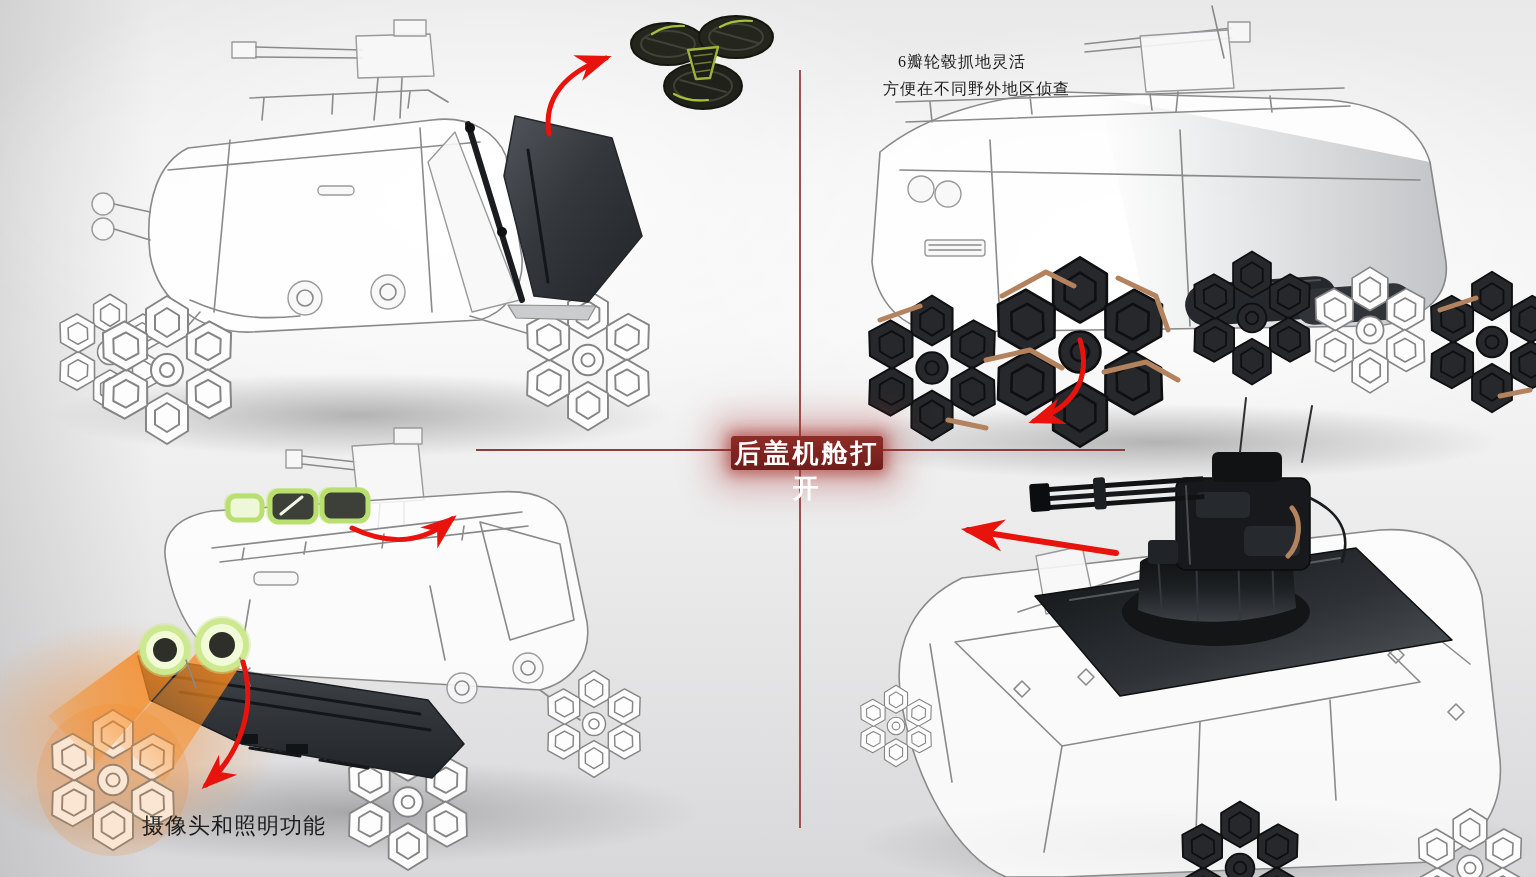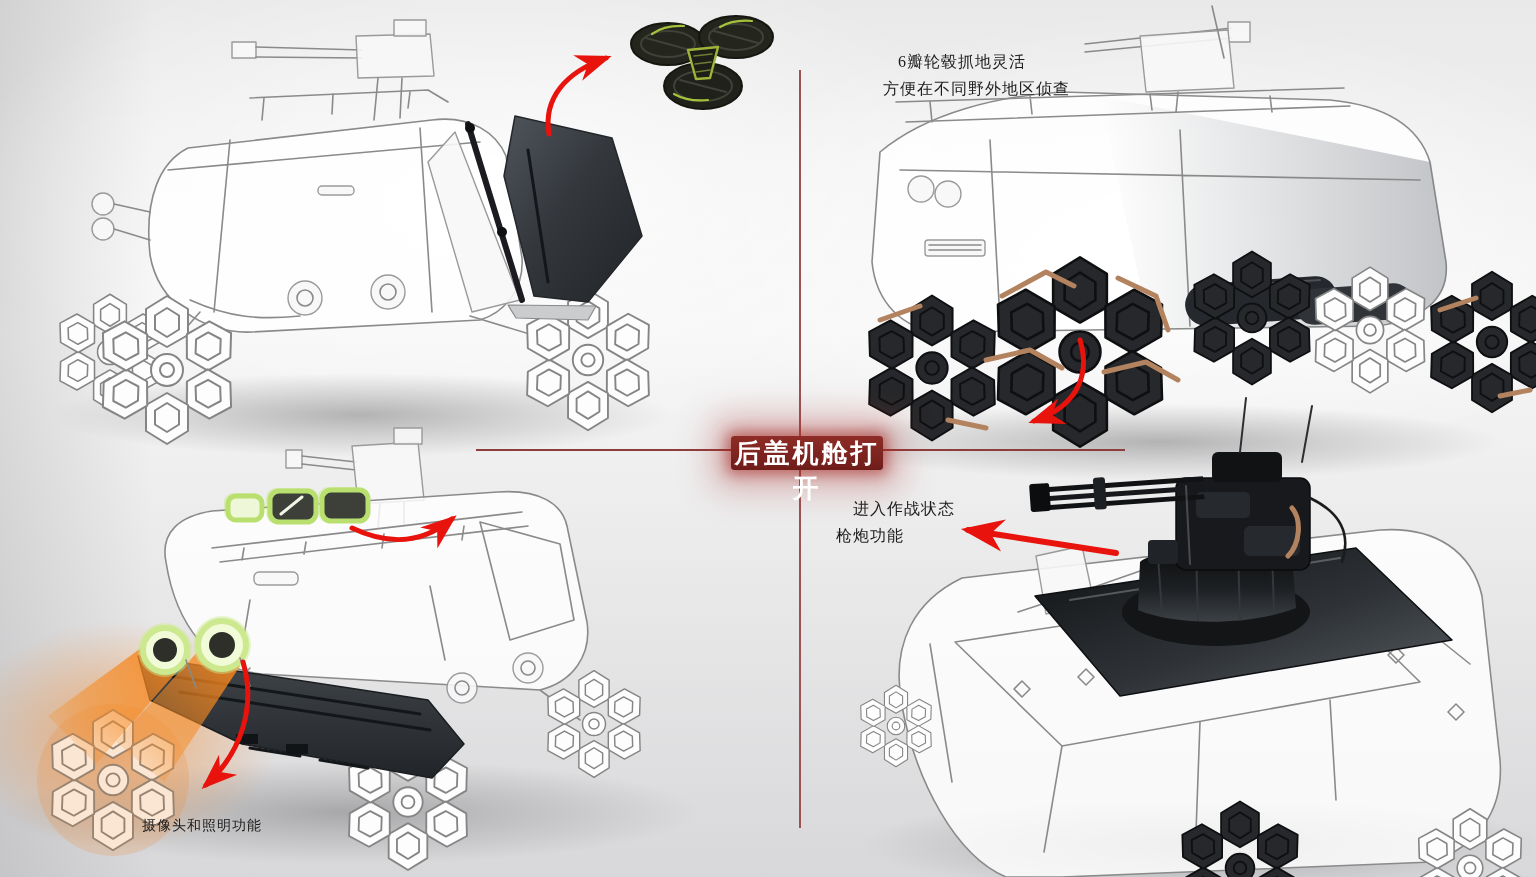--- a/index.html
+++ b/index.html
@@ -335,22 +335,18 @@
 
   <div class="title-box">后盖机舱打开</div>
 
 
   <div class="ann" style="left:838px;top:48px;margin-left:45px;">
     <span class="l1" style="padding-left:15px;">6瓣轮毂抓地灵活</span>
     <span class="l2">方便在不同野外地区侦查</span>
   </div>
 
 
-  <div class="ann" style="left:142px;top:812px;font-size:14px;">
+  <div class="ann" style="left:142px;top:812px;font-size:22px;">
     <span class="l1">摄像头和照明功能</span>
   </div>
 
-  <div class="ann" style="left:836px;top:495px;">
-    <span class="l1" style="padding-left:17px;">进入作战状态</span>
-    <span class="l2">枪炮功能</span>
-  </div>
 
 </div>
 
 </body></html>

